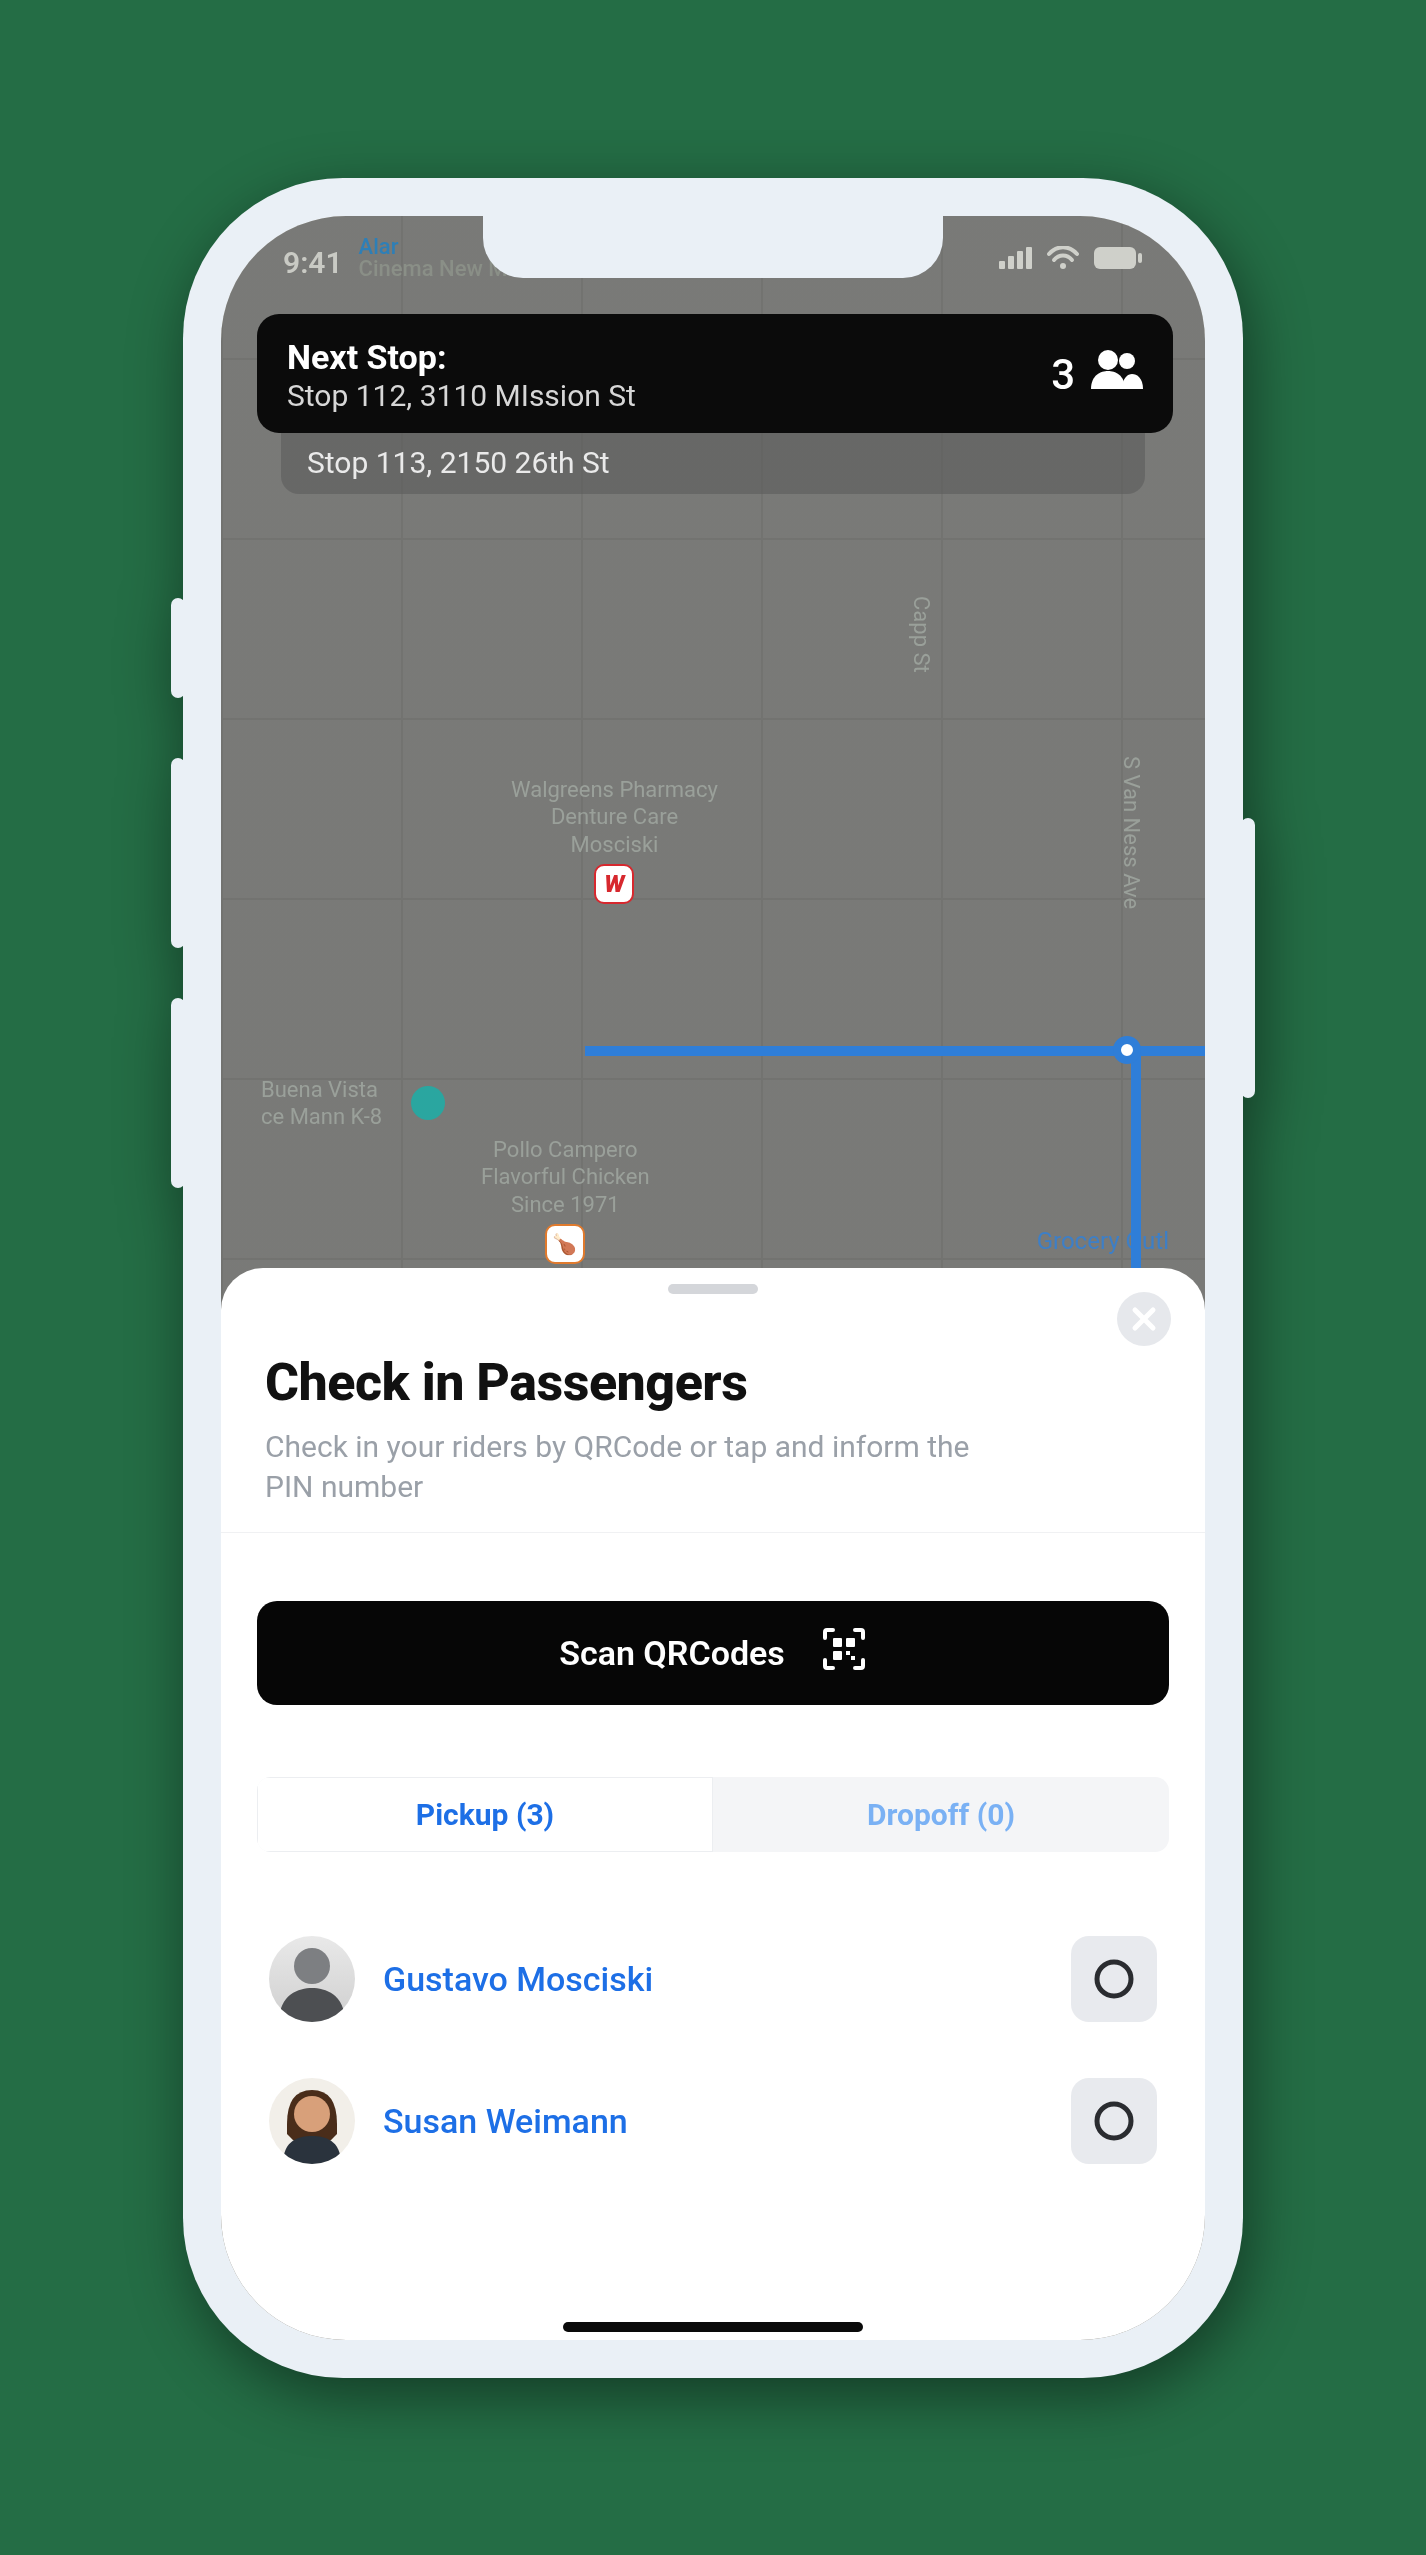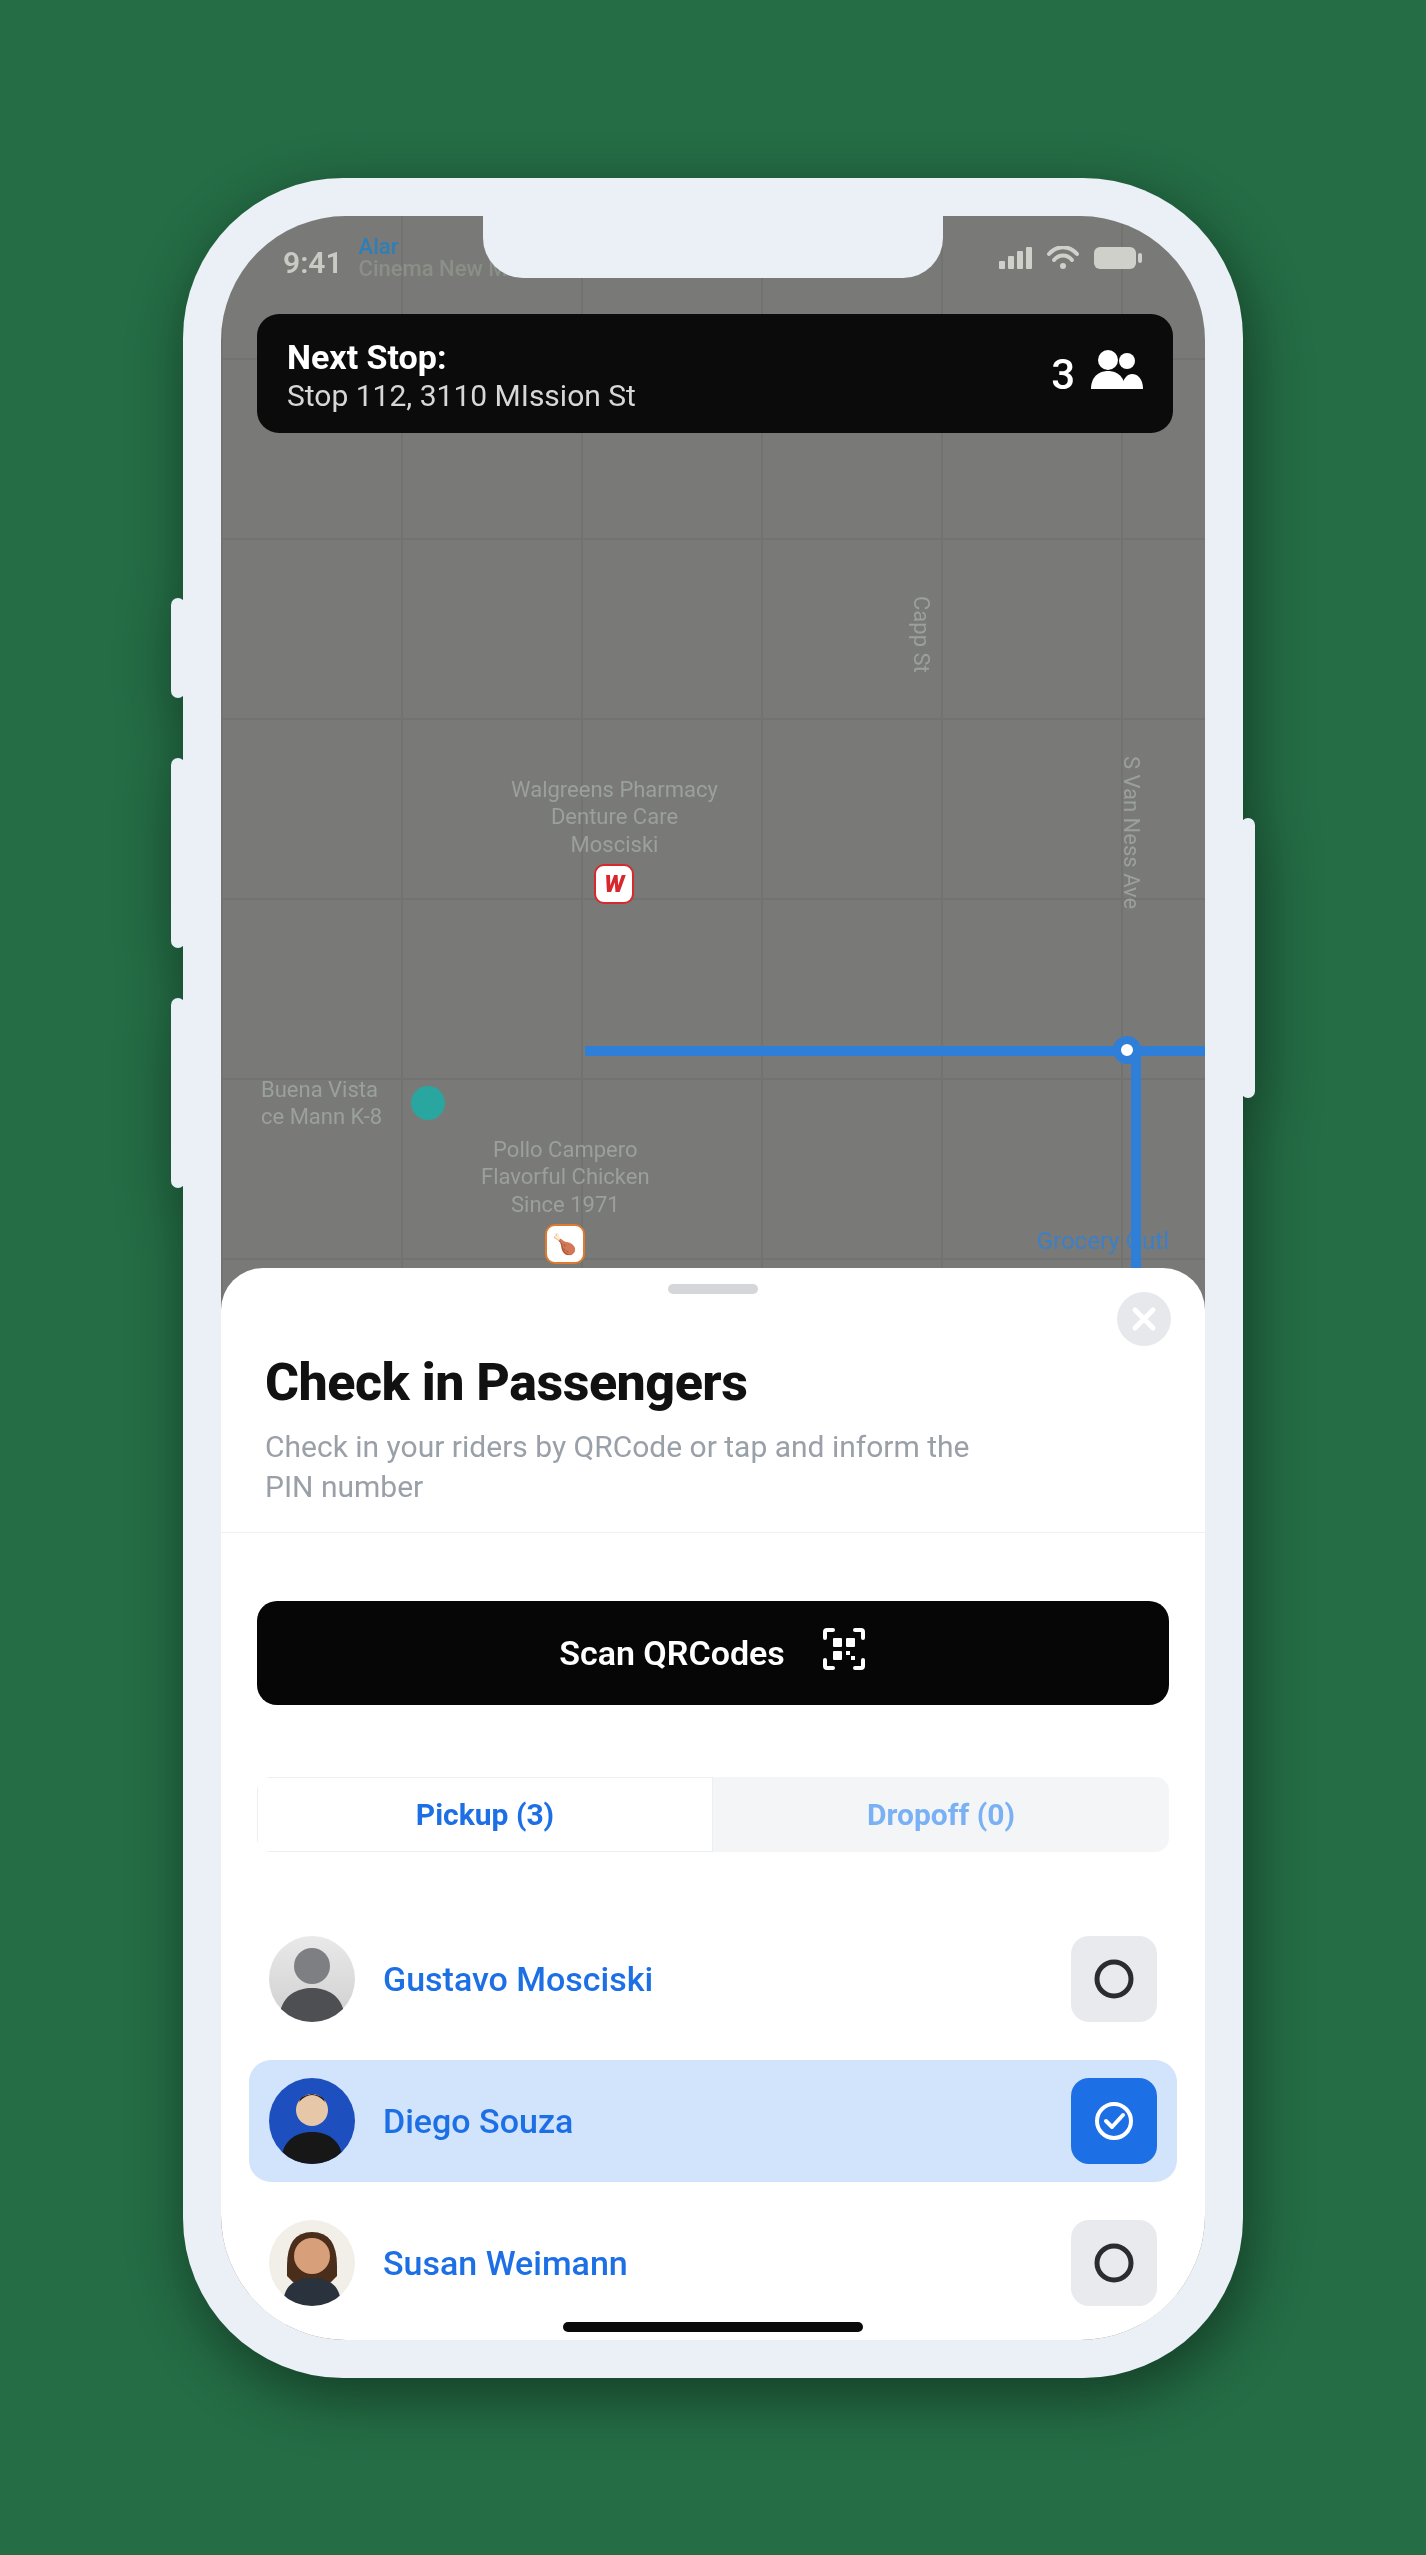--- a/index.html
+++ b/index.html
@@ -225,20 +225,21 @@
             <span>
               <svg width="54" height="40" viewBox="0 0 54 40" fill="#fff">
                   <circle cx="19" cy="11" r="10"></circle>
                   <circle cx="38" cy="12" r="8"></circle>
                   <path d="M2 40 C2 26 12 22 19 22 C26 22 36 26 36 40 Z"></path>
                   <path d="M33 40 C33 29 39 25 43 25 C48 25 54 29 54 40 Z"></path>
                 </svg>
             </span>
           </div>
         </div>
+        <div class="stop-secondary">Stop 113, 2150 26th St</div>
 
         <div class="poi poi-walgreens">
           <div>Walgreens Pharmacy</div>
           <div>Denture Care</div>
           <div>Mosciski</div>
           <div class="pin">W</div>
         </div>
         <div class="poi poi-left">
           <div>Buena Vista</div>
           <div>ce Mann K-8</div>
@@ -306,36 +307,20 @@
                 </svg>
             </div>
             <div class="name">Gustavo Mosciski</div>
             <div class="check off">
               <svg width="44" height="44" viewBox="0 0 44 44">
                   <circle cx="22" cy="22" r="17" fill="none" stroke="#2a2c30" stroke-width="5"></circle>
                 </svg>
             </div>
           </div>
 
-          <div class="row selected">
-            <div class="avatar" style="background:#1d4fbf;">
-              <svg viewBox="0 0 86 86">
-                  <circle cx="43" cy="32" r="16" fill="#e6c8a9"></circle>
-                  <path d="M30 24 Q43 10 56 24 Q56 18 43 16 Q30 18 30 24Z" fill="#2a1e14"></path>
-                  <path d="M12 86 C12 60 30 54 43 54 C56 54 74 60 74 86 Z" fill="#171717"></path>
-                </svg>
-            </div>
-            <div class="name">Diego Souza</div>
-            <div class="check on">
-              <svg width="44" height="44" viewBox="0 0 44 44">
-                  <circle cx="22" cy="22" r="17" fill="none" stroke="#fff" stroke-width="4"></circle>
-                  <path d="M14 22 L20 28 L31 16" fill="none" stroke="#fff" stroke-width="4" stroke-linecap="round" stroke-linejoin="round"></path>
-                </svg>
-            </div>
-          </div>
 
           <div class="row plain">
             <div class="avatar" style="background:#f2efe9;">
               <svg viewBox="0 0 86 86">
                   <path d="M18 46 Q18 12 43 12 Q68 12 68 46 L68 56 Q56 70 43 70 Q30 70 18 56 Z" fill="#4a2d1a"></path>
                   <circle cx="43" cy="36" r="18" fill="#d8a07a"></circle>
                   <path d="M14 86 C14 62 30 58 43 58 C56 58 72 62 72 86 Z" fill="#2a333d"></path>
                 </svg>
             </div>
             <div class="name">Susan Weimann</div>

